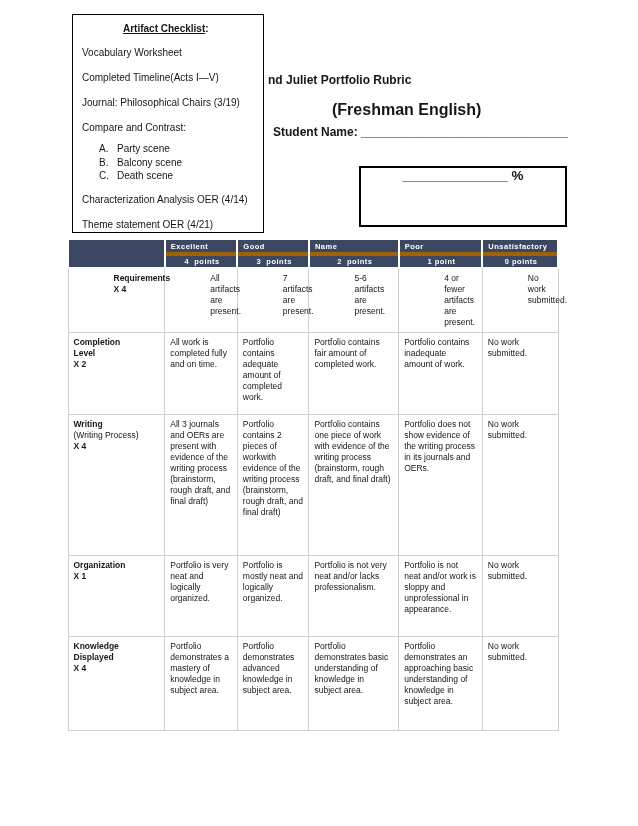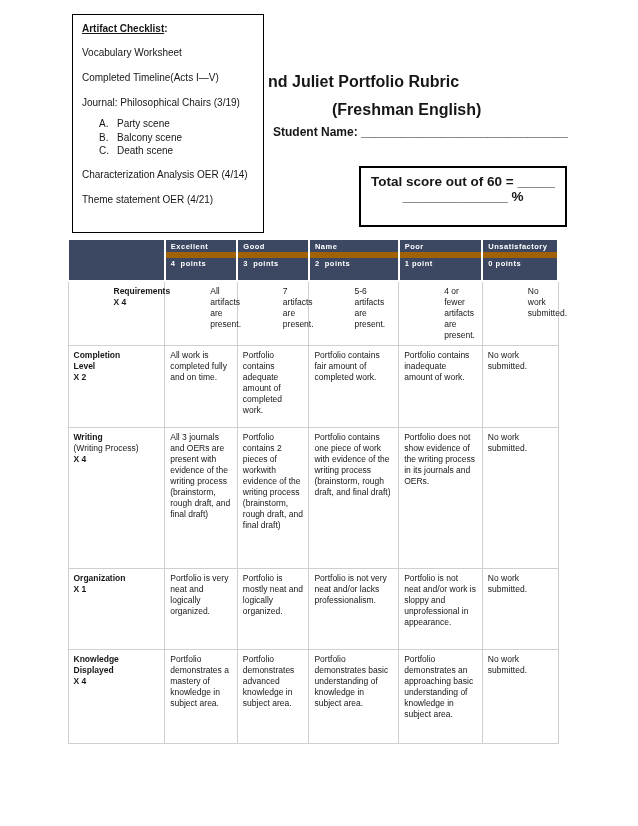--- a/index.html
+++ b/index.html
@@ -19,31 +19,31 @@
     position: absolute;
     left: 72px; top: 14px;
     width: 192px; height: 219px;
     border: 1.5px solid #000;
     background: #ffffff;
     padding: 7px 8px 6px 9px;
     z-index: 2;
     font-size: 10px;
     line-height: 13px;
   }
-  .checklist-title { font-weight: bold; margin-bottom: 11px; }
+  .checklist-title { font-weight: bold; margin-bottom: 11px; margin-left: 41px; }
   .checklist-title .u { text-decoration: underline; }
   .checklist-item { margin-bottom: 12px; }
   .checklist-subitems { margin: -4px 0 10px 17px; }
   .checklist-subitem { line-height: 13.5px; }
   .sub-letter { display: inline-block; width: 18px; }
 
   
   .doc-title {
     position: absolute; left: 268px; top: 73px;
-    font-size: 16px; font-weight: bold; white-space: nowrap;
+    font-size: 12px; font-weight: bold; white-space: nowrap;
   }
   .doc-subtitle {
     position: absolute; left: 332px; top: 101px;
     font-size: 16px; font-weight: bold; white-space: nowrap;
   }
   .student-line {
     position: absolute; left: 273px; top: 125px;
     font-size: 12px; font-weight: bold; white-space: nowrap;
   }
 
@@ -71,21 +71,21 @@
     color: #ffffff;
     border: 2px solid #ffffff;
     padding: 0;
     vertical-align: top;
     text-align: left;
     font-size: 7.5px;
     letter-spacing: 0.5px;
     height: 24px;
   }
   .hdr-label  { padding: 2px 3px 1px 5px; white-space: pre; }
-  .hdr-points { padding: 1px 3px 12px 5px; border-top: 6px solid #a16207; white-space: pre; }
+  .hdr-points { padding: 1px 3px 1px 5px; border-top: 4px solid #a16207; white-space: pre; text-align: center; }
   table.rubric td {
     border: 1px solid #cfcfcf;
     vertical-align: top;
     text-align: left;
     padding: 4px 5px 4px 5px;
     font-size: 8.5px;
     line-height: 11px;
     background: #ffffff;
   }
   td.crit { font-weight: bold; }
@@ -101,21 +101,20 @@
 </head>
 <body>
 
 <div class="page">
 
   <div class="doc-title">nd Juliet Portfolio Rubric</div>
   <div class="doc-subtitle">(Freshman English)</div>
   <div class="student-line"><span>Student Name: </span><span>_______________________________</span></div>
 
   <div class="score-box">
-    <div class="score-line1">Total score out of 60 = _____</div>
     <div class="score-line2">______________ %</div>
   </div>
 
   <table class="rubric">
     <colgroup>
       <col style="width:96px">
         <col style="width:72px">
         <col style="width:71px">
       <col style="width:89px">
         <col style="width:83px">
@@ -206,20 +205,21 @@
         <td>No work submitted.</td>
       </tr>
     </tbody>
   </table>
 
   <div class="checklist-box">
     <div class="checklist-title"><span class="u">Artifact Checklist</span><span>:</span></div>
     <div class="checklist-item">Vocabulary Worksheet</div>
     <div class="checklist-item">Completed Timeline(Acts I—V)</div>
     <div class="checklist-item">Journal: Philosophical Chairs (3/19)</div>
+    <div class="checklist-item">Compare and Contrast:</div>
     <div class="checklist-subitems">
       <div class="checklist-subitem"><span class="sub-letter">A.</span><span>Party scene</span></div>
       <div class="checklist-subitem"><span class="sub-letter">B.</span><span>Balcony scene</span></div>
       <div class="checklist-subitem"><span class="sub-letter">C.</span><span>Death scene</span></div>
     </div>
     <div class="checklist-item">Characterization Analysis OER (4/14)</div>
     <div class="checklist-item">Theme statement OER (4/21)</div>
   </div>
 
 </div>

